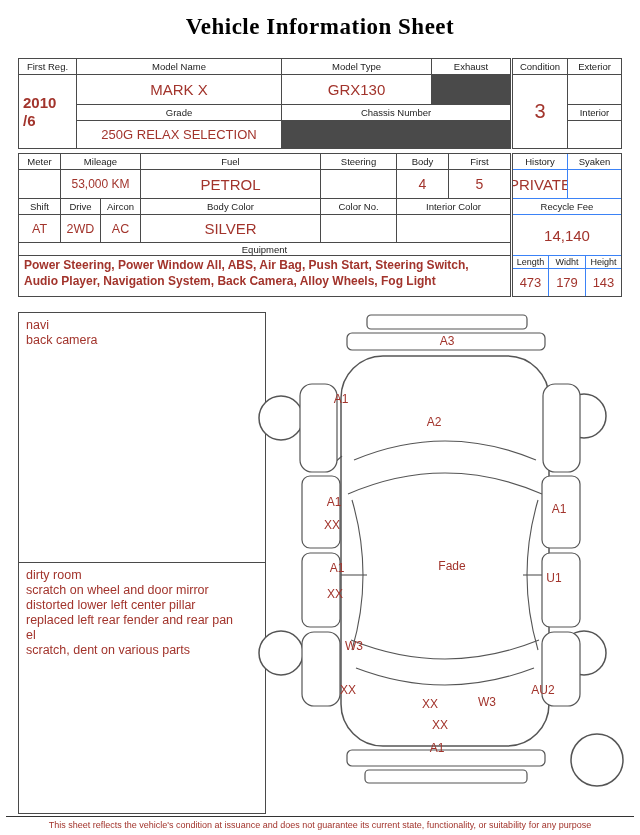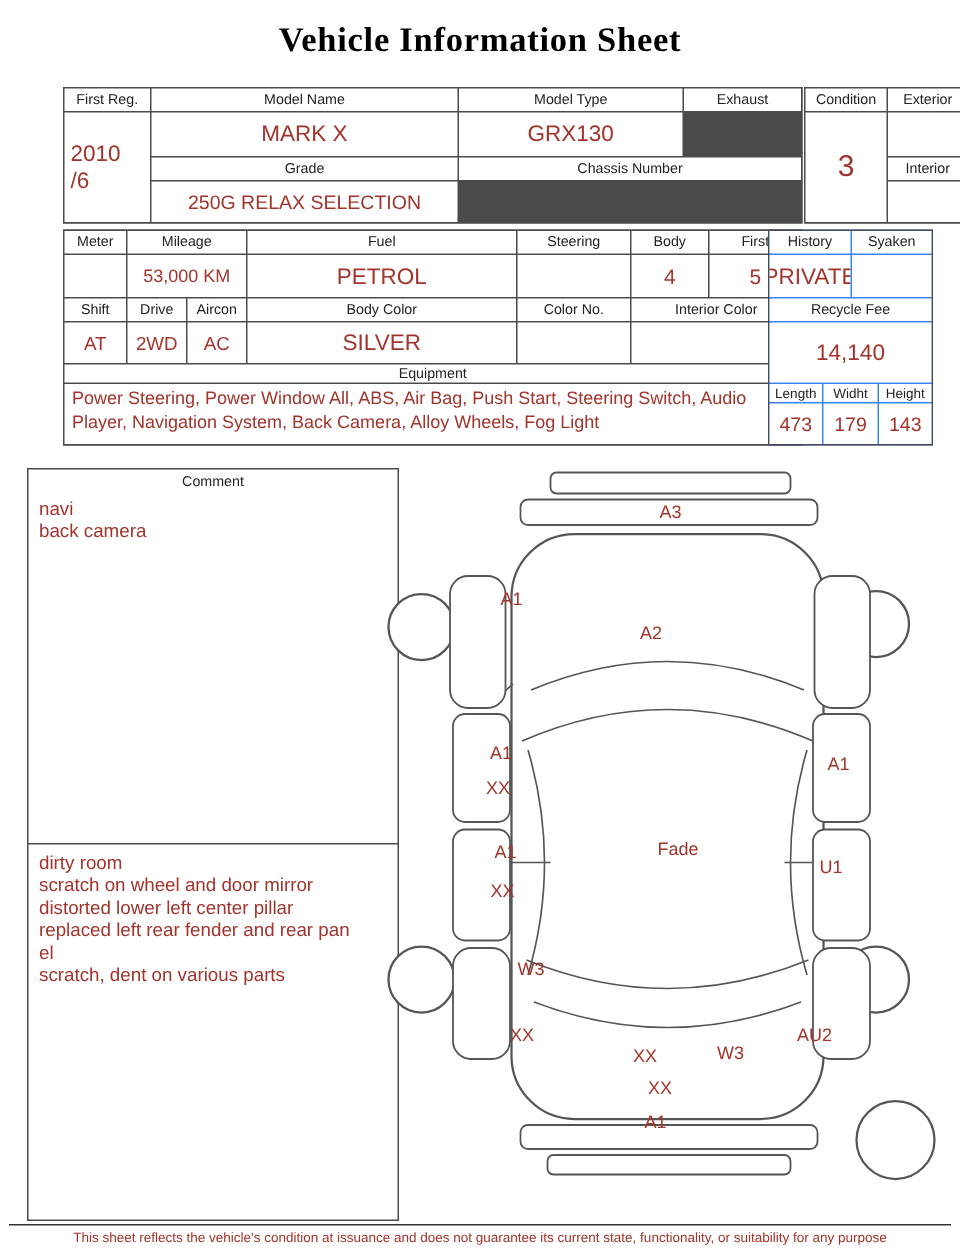--- a/index.html
+++ b/index.html
@@ -1,29 +1,29 @@
 <!DOCTYPE html>
 <html><head>
 <meta charset="utf-8">
 <style>
   html,body{margin:0;padding:0;background:#fff;}
   .page{position:relative;width:640px;height:835px;background:#fff;overflow:hidden;
         font-family:"Liberation Sans","DejaVu Sans",sans-serif;}
   .title{position:absolute;top:14px;left:0;right:0;text-align:center;font-size:23px;color:#000;
          font-family:"Liberation Serif","DejaVu Serif",serif;font-weight:600;letter-spacing:.5px;}
-  .grid{position:absolute;display:grid;gap:1px;background:#4a4a4a;border:1px solid #4a4a4a;margin-left:24px;}
+  .grid{position:absolute;display:grid;gap:1px;background:#4a4a4a;border:1px solid #4a4a4a;}
   .t1main{left:18px;top:58px;grid-template-columns:57px 204px 149px 78px;grid-template-rows:15px 29px 15px 27px;}
   .t1right{left:512px;top:58px;grid-template-columns:54px 53px;grid-template-rows:15px 29px 15px 27px;}
   .t2main{left:18px;top:153px;grid-template-columns:41px 39px 39px 179px 75px 51px 61px;
           grid-template-rows:15px 28px 15px 27px 12px 40px;}
   .cell{background:#fff;display:flex;align-items:center;justify-content:center;overflow:hidden;}
   .lbl{font-size:9.5px;color:#222;}
   .val{color:#a2342c;font-size:15px;}
   .pre{white-space:pre-line;line-height:1.15;}
-  .left{justify-content:flex-start;text-align:left;padding-left:4px;}
+  .left{justify-content:flex-start;text-align:left;padding-left:4px;font-weight:bold;}
   .topalign{align-items:flex-start;}
   .t2right{position:absolute;left:512px;top:153px;display:flex;flex-direction:column;gap:1px;
            background:#3b82f6;border:1px solid #4a4a4a;width:108px;}
   .frow{display:flex;gap:1px;}
   .frow .cell{height:100%;}
   .panel{position:absolute;border:1px solid #4a4a4a;background:#fff;}
   .comment-panel{left:18px;top:312px;width:246px;height:249px;}
   .note-panel{left:18px;top:562px;width:246px;height:250px;}
   .panel-title{text-align:center;font-size:9.5px;color:#222;padding-top:3px;}
   .panel-text{color:#a2342c;font-size:12.5px;padding:5px 7px;white-space:pre-line;line-height:1.2;}
@@ -120,21 +120,20 @@
       <div class="cell lbl" style="width:35px;font-size:9px">Height</div>
     </div>
     <div class="frow" style="height:27px">
       <div class="cell val" style="width:35px;font-size:13px">473</div>
       <div class="cell val" style="width:36px;font-size:13px">179</div>
       <div class="cell val" style="width:35px;font-size:13px">143</div>
     </div>
   </div>
 
   <div class="panel comment-panel">
-    <div class="panel-title">Comment</div>
     <div class="panel-text">navi
 back camera</div>
   </div>
 
   <div class="panel note-panel">
     <div class="panel-text">dirty room
 scratch on wheel and door mirror
 distorted lower left center pillar
 replaced left rear fender and rear pan
 el

